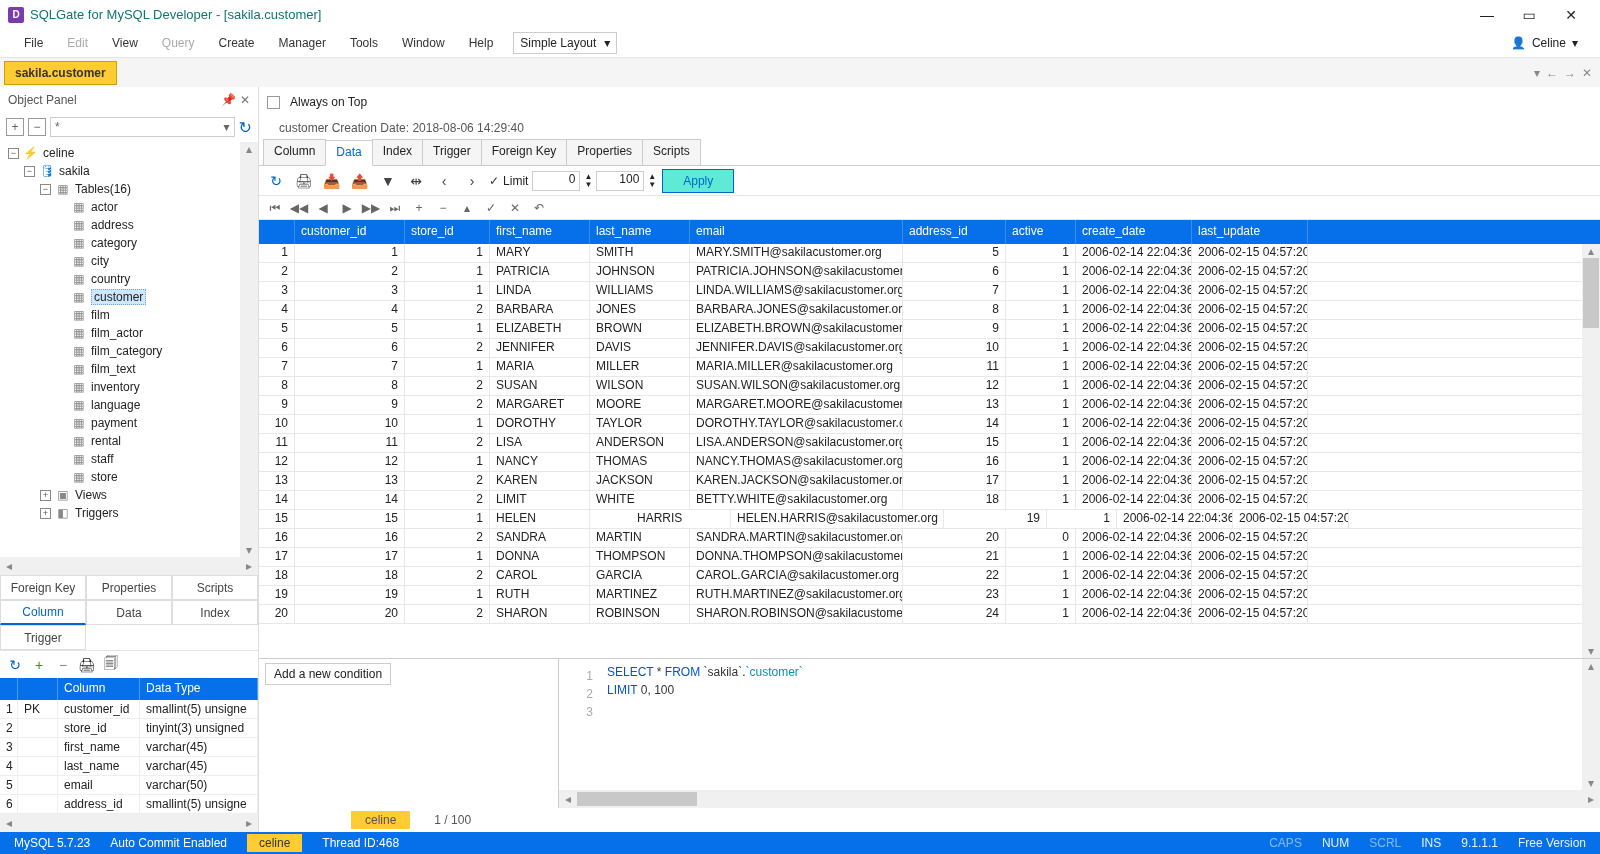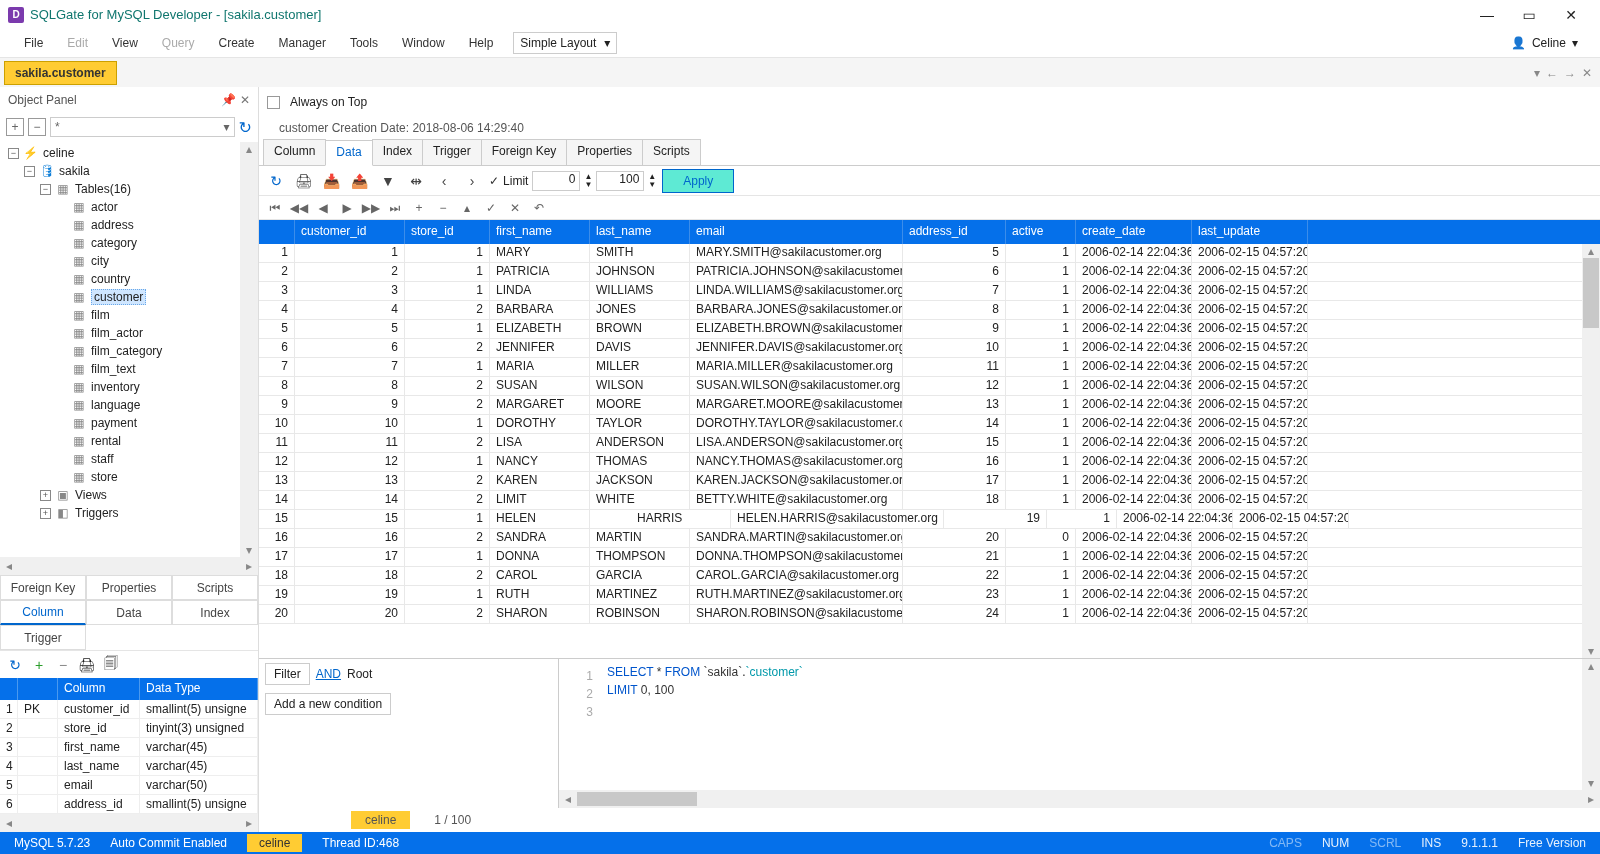--- a/index.html
+++ b/index.html
@@ -695,25 +695,20 @@
           </div>
         </div>
       <div class="dg-scroll">
         <span>▴</span>
           <div class="thumb" style="height:70px;margin-top:0"></div>
           <span style="margin-top:auto">▾</span>
       </div>
     </div>
     <div class="bottom-panel">
       <div class="filter-pane">
-        <div class="filter-head">
-          <div class="fbtn">Filter</div>
-          <span class="flink">AND</span>
-          <span>Root</span>
-        </div>
         <div class="filter-body">
           <div class="addc">Add a new condition</div>
         </div>
       </div>
       <div class="sql-pane">
         <div class="sql-editor">
           <div class="sql-line">
               <span class="ln">1</span>
               <span class="code"><span class="kw">SELECT</span> <span class="nm">*</span> <span class="kw">FROM</span> <span class="nm">`sakila`</span>.<span class="bt">`customer`</span></span>
             </div>

